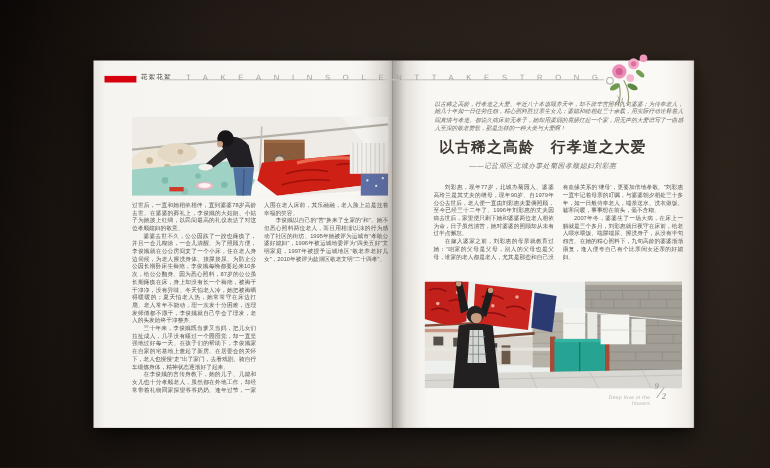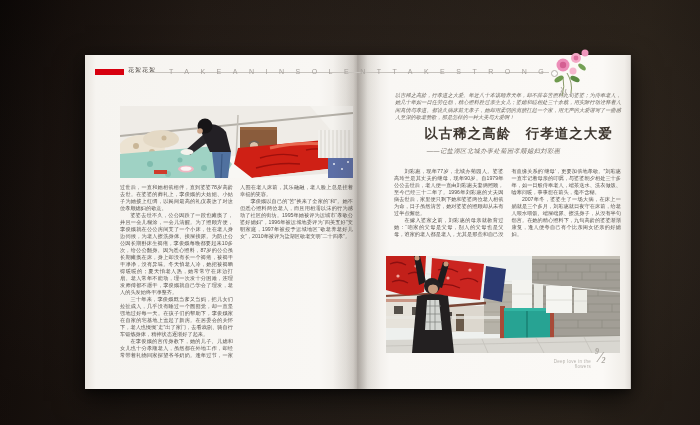--- a/index.html
+++ b/index.html
@@ -28,21 +28,21 @@
   .lphoto{position:absolute;left:35px;top:51px;width:233px;height:72px;}
   .lbody{position:absolute;left:35px;top:129px;width:233px;height:181px;
     column-count:2;column-gap:7px;column-fill:auto;
     font-size:5.2px;line-height:7px;color:#585450;text-align:justify;}
   .lbody p,.rbody p{margin:0;text-indent:2em;}
   .lbody p.cont{text-indent:0;}
   
   .lead{position:absolute;left:38px;top:37px;width:226px;font-size:5.2px;line-height:7.4px;
     font-style:italic;color:#6e6962;text-align:justify;}
   .title{position:absolute;left:0;top:70px;width:100%;text-align:center;
-    font-size:13.5px;font-weight:bold;letter-spacing:1px;color:#3f3831;padding-left:25px;}
+    font-size:13.5px;font-weight:bold;letter-spacing:1px;color:#3f3831;}
   .subtitle{position:absolute;left:0;top:92px;width:100%;text-align:center;
     font-size:6.2px;font-style:italic;color:#7a746d;letter-spacing:.5px;}
   .rbody{position:absolute;left:37px;top:113px;width:227px;height:86px;
     column-count:2;column-gap:8px;
     font-size:5.2px;line-height:7px;color:#585450;text-align:justify;}
   .rphoto{position:absolute;left:29px;top:201px;width:234px;height:97px;}
   .credit{position:absolute;left:186px;top:304px;width:48px;font-size:4.5px;color:#b7b3ae;
     text-align:right;letter-spacing:.3px;}
   .pagenum{position:absolute;left:238px;top:292px;color:#a8a49e;font-family:"Liberation Serif",serif;font-style:italic;font-weight:bold;}
   .pagenum .pm-top{font-size:8px;vertical-align:8px;}

